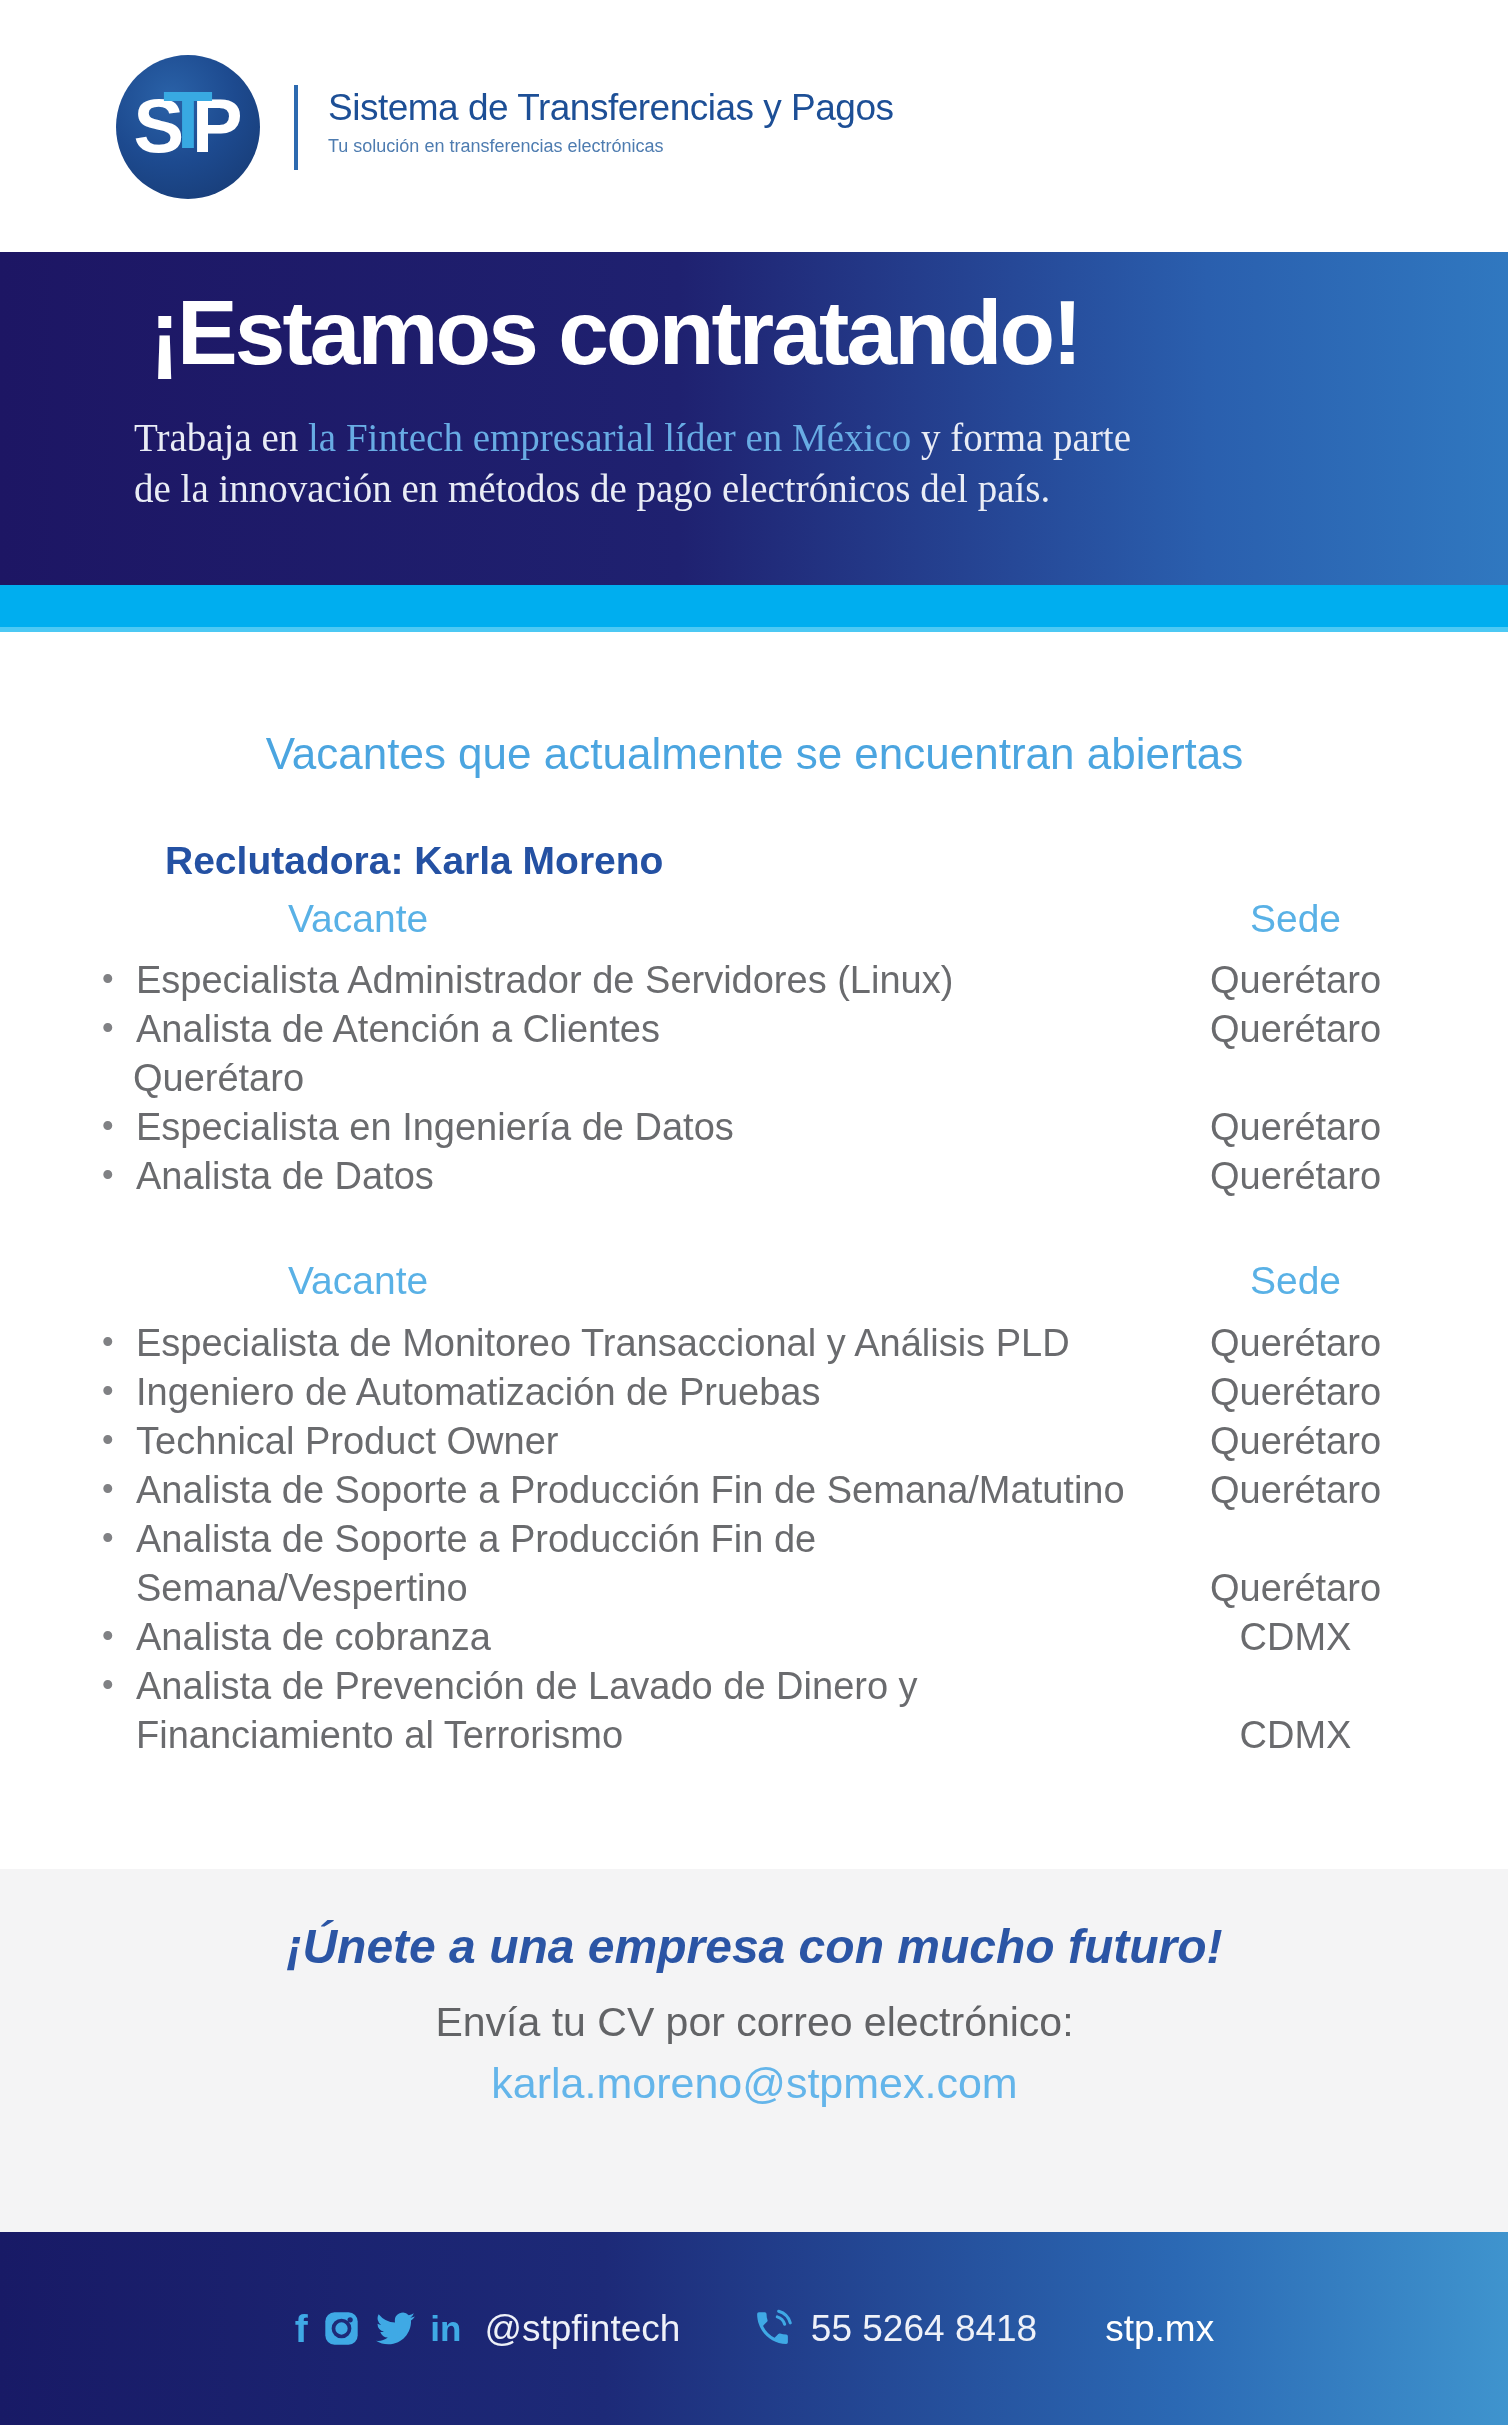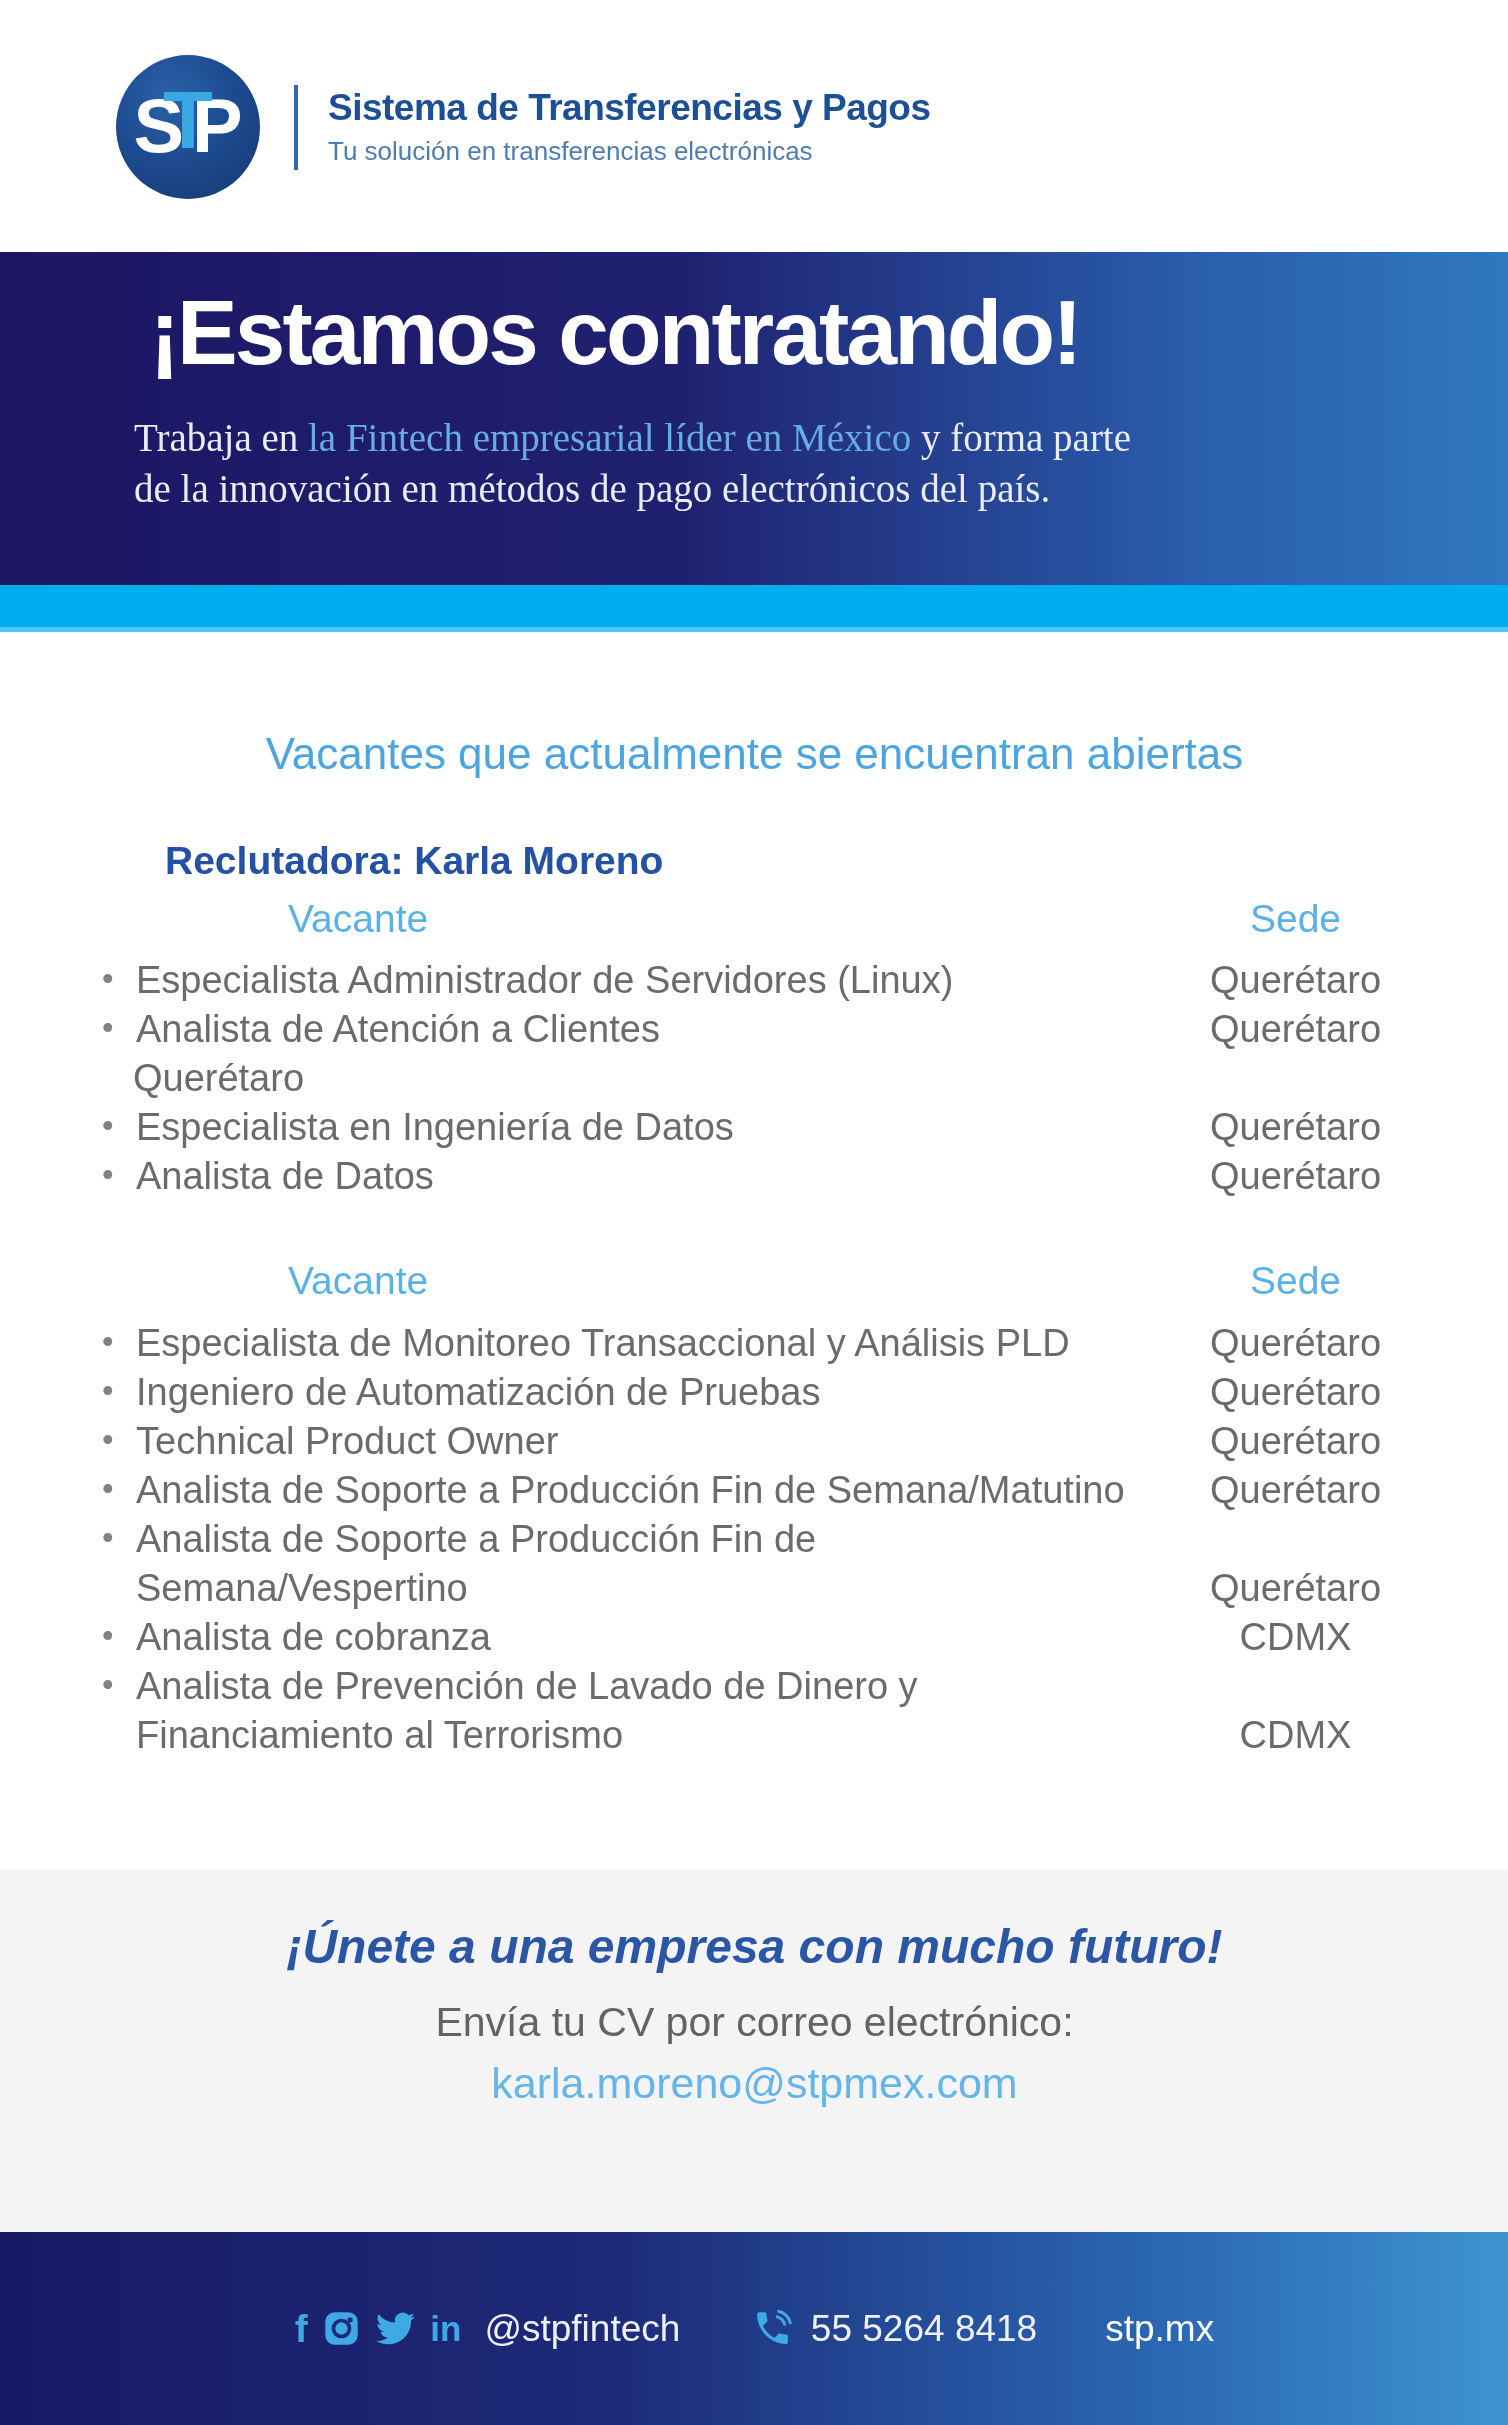--- a/index.html
+++ b/index.html
@@ -11,22 +11,22 @@
   
   .top { height:252px; position:relative; background:#ffffff; }
   .logo-circle {
     position:absolute; left:116px; top:55px; width:144px; height:144px;
     border-radius:50%;
     background:radial-gradient(circle at 38% 30%, #2a62a8 0%, #1d4a8f 48%, #16386f 100%);
   }
   .logo-circle svg { display:block; }
   .logo-divider { position:absolute; left:294px; top:85px; width:3.9px; height:85px; background:#2d6ab0; }
   .logo-text { position:absolute; left:328px; top:87px; }
-  .logo-title { font-size:37px; font-weight:700; color:#1d4f96; letter-spacing:-0.5px; }
-  .logo-subtitle { font-size:26px; color:#4e7cb0; margin-top:6.8px; font-weight:400; }
+  .logo-title { font-size:37px; font-weight:400; color:#1d4f96; letter-spacing:-0.5px; }
+  .logo-subtitle { font-size:18px; color:#4e7cb0; margin-top:6.8px; font-weight:400; }
 
   
   .hero {
     height:333px; box-sizing:border-box; padding:33px 0 0 134px;
     background:linear-gradient(90deg,#1d1664 0%, #1f2170 45%, #2a5fae 80%, #3078c0 100%);
   }
   .hero-heading {
     margin:0 0 0 15.5px; font-size:91px; line-height:1.05; font-weight:700;
     color:#ffffff; letter-spacing:-2.9px;
   }

